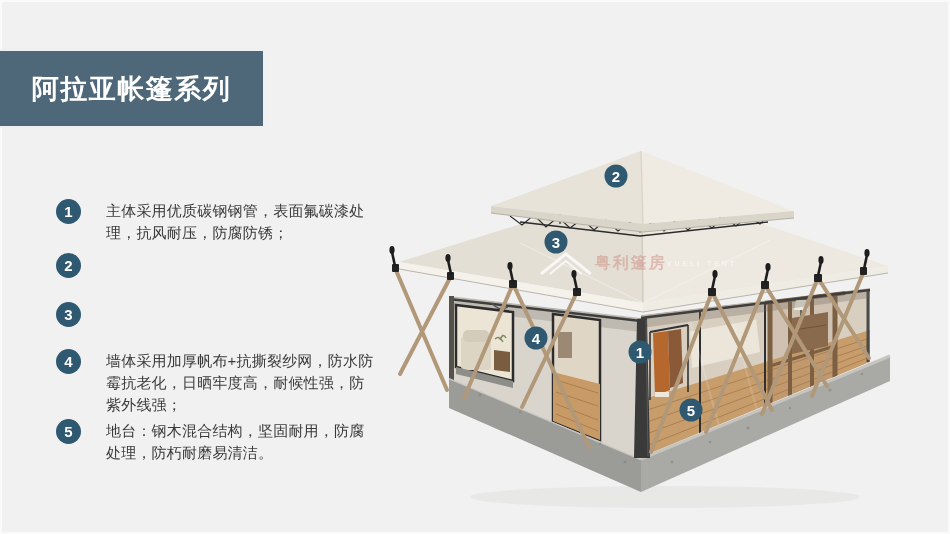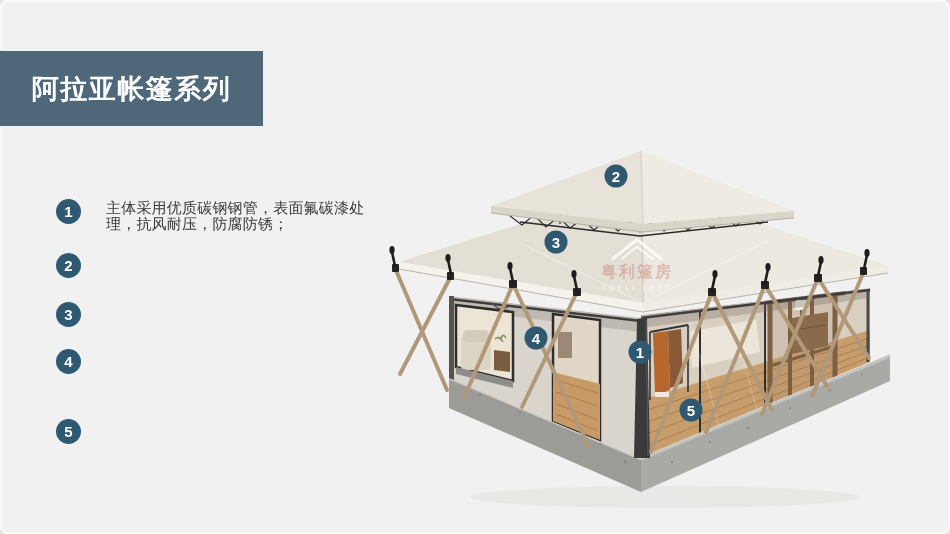--- a/index.html
+++ b/index.html
@@ -5,21 +5,20 @@
   html,body{margin:0;padding:0;}
   body{
     width:950px;height:534px;
     font-family:"Liberation Sans","DejaVu Sans",sans-serif;
     background:#e4e4e4;
   }
   .slide{
     position:relative;width:950px;height:534px;overflow:hidden;
     background:#f1f1f2;
     box-shadow:inset 0 0 0 2px #fafafa;
-    border-radius:8px;
   }
   
   .title-box{
     position:absolute;left:0;top:49px;width:265px;height:79px;
     background:#4e6779;border:2px solid #eef0f1;border-left:none;
     box-sizing:border-box;
     display:flex;align-items:center;justify-content:center;
   }
   .title-box span{
     color:#ffffff;font-size:27px;font-weight:bold;letter-spacing:1.5px;
@@ -32,28 +31,28 @@
   }
   .f0{top:200px}.f1{top:254px}.f2{top:303px}.f3{top:350px}.f4{top:420px}
   .num-badge{
     flex:0 0 auto;width:25px;height:25px;border-radius:50%;
     background:#2f5871;color:#fff;
     display:flex;align-items:center;justify-content:center;
     font-size:15px;font-weight:bold;margin-top:-1px;
   }
   .feature p{
     margin:0 0 0 25px;width:272px;
-    font-size:15px;line-height:16px;color:#3a3a3a;font-weight:500;
+    font-size:15px;line-height:22px;color:#3a3a3a;font-weight:500;
     letter-spacing:0.2px;
   }
   
   .tent-svg{position:absolute;left:0;top:0;width:950px;height:534px;z-index:1;}
   .watermark{
     position:absolute;left:637px;top:263px;transform:translate(-50%,-50%);
-    z-index:2;display:flex;flex-direction:column;align-items:center;
+    z-index:2;display:flex;flex-direction:row;align-items:center;
     pointer-events:none;
     justify-content:flex-end;
   }
   .watermark .wm-cn{
     font-size:16px;font-weight:bold;letter-spacing:2px;
     color:rgba(197,112,102,0.38);white-space:nowrap;
   }
   .watermark .wm-en{
     font-size:7px;letter-spacing:3px;color:rgba(255,255,255,0.75);
     margin-top:1px;white-space:nowrap;
@@ -80,23 +79,25 @@
     <p>主体采用优质碳钢钢管，表面氟碳漆处理，抗风耐压，防腐防锈；</p>
   </div>
   <div class="feature f1">
     <div class="num-badge">2</div>
   </div>
   <div class="feature f2">
     <div class="num-badge">3</div>
   </div>
   <div class="feature f3">
     <div class="num-badge">4</div>
+    <p>墙体采用加厚帆布+抗撕裂纱网，防水防霉抗老化，日晒牢度高，耐候性强，防紫外线强；</p>
   </div>
   <div class="feature f4">
     <div class="num-badge">5</div>
+    <p>地台：钢木混合结构，坚固耐用，防腐处理，防朽耐磨易清洁。</p>
   </div>
 
   <svg class="tent-svg" viewBox="0 0 950 534" xmlns="http://www.w3.org/2000/svg">
     <defs>
       <clipPath id="rightWallClip">
         <polygon points="641,315 870,288 870,362 641,457"></polygon>
       </clipPath>
       <clipPath id="leftWallClip">
         <polygon points="449,296 641,318 641,459 449,378"></polygon>
       </clipPath>

